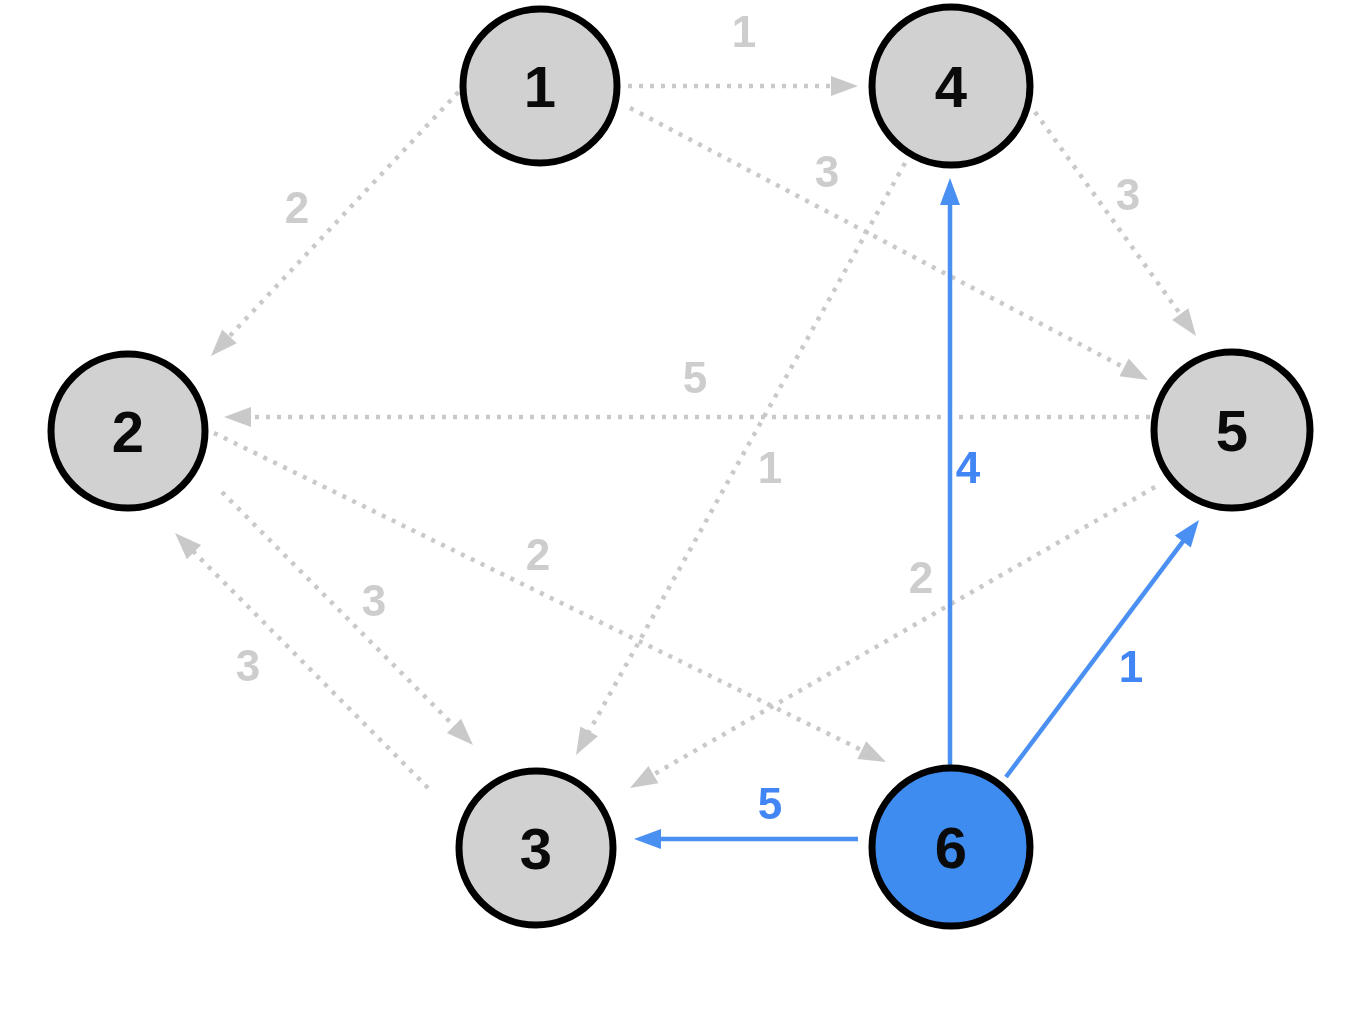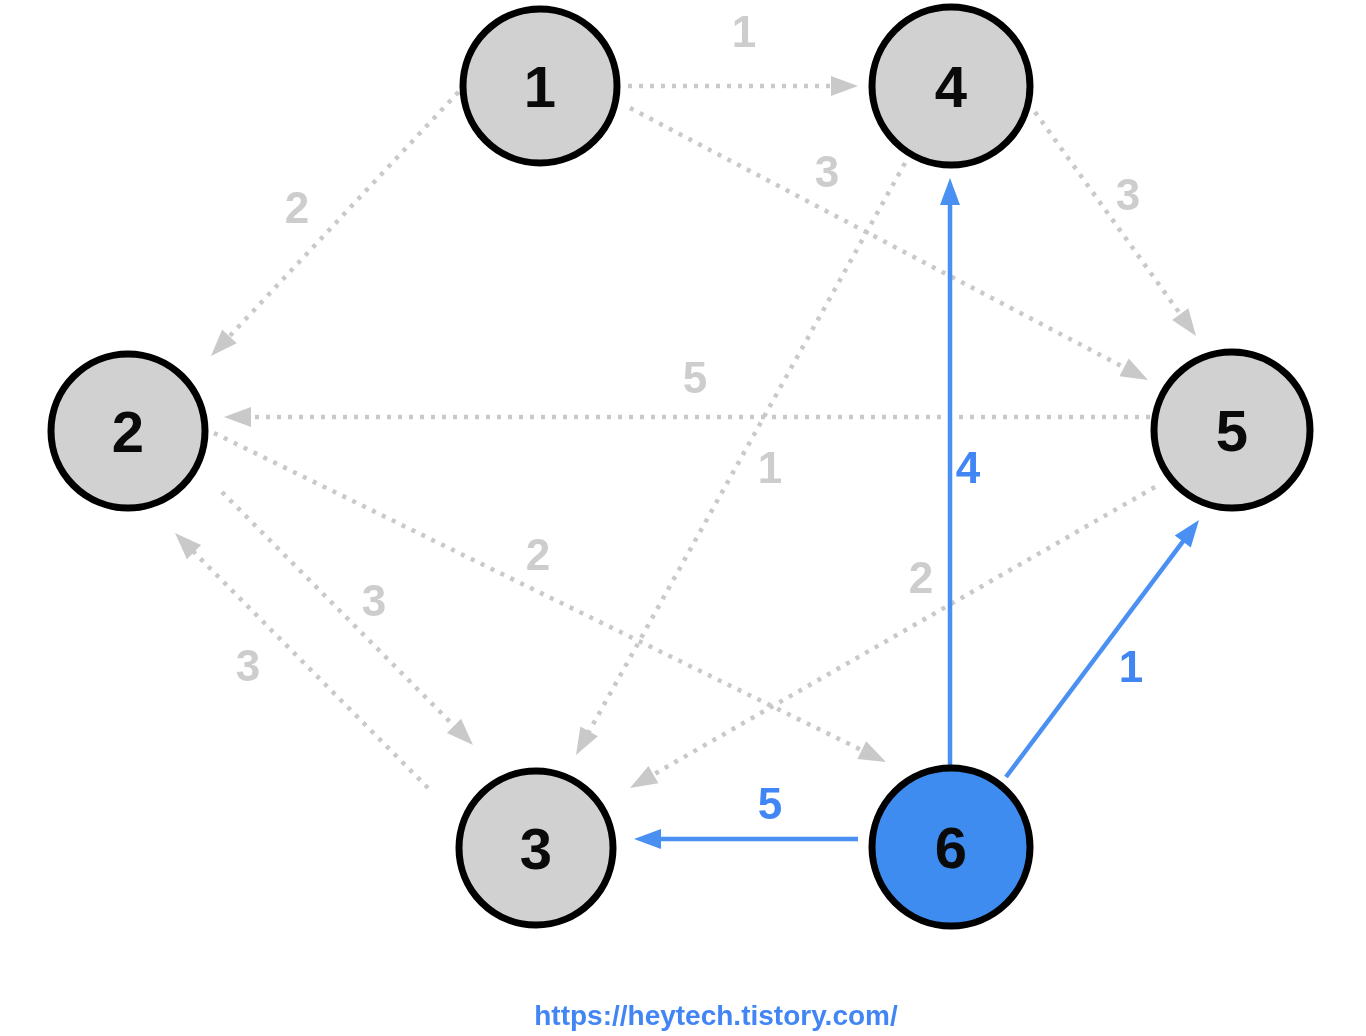--- a/index.html
+++ b/index.html
@@ -138,14 +138,13 @@
       </g>
       <g>
         <circle cx="1232" cy="430" r="78" class="node-circle" fill="#d1d1d1"></circle>
         <text x="1232" y="430" class="node-label" dominant-baseline="central">5</text>
       </g>
       <g>
         <circle cx="951" cy="847" r="79" class="node-circle" fill="#3e8cf0"></circle>
         <text x="951" y="847" class="node-label" dominant-baseline="central">6</text>
       </g>
     </svg>
-  <div class="footer-url">https://heytech.tistory.com/</div>
 </div>
 
 </body></html>

